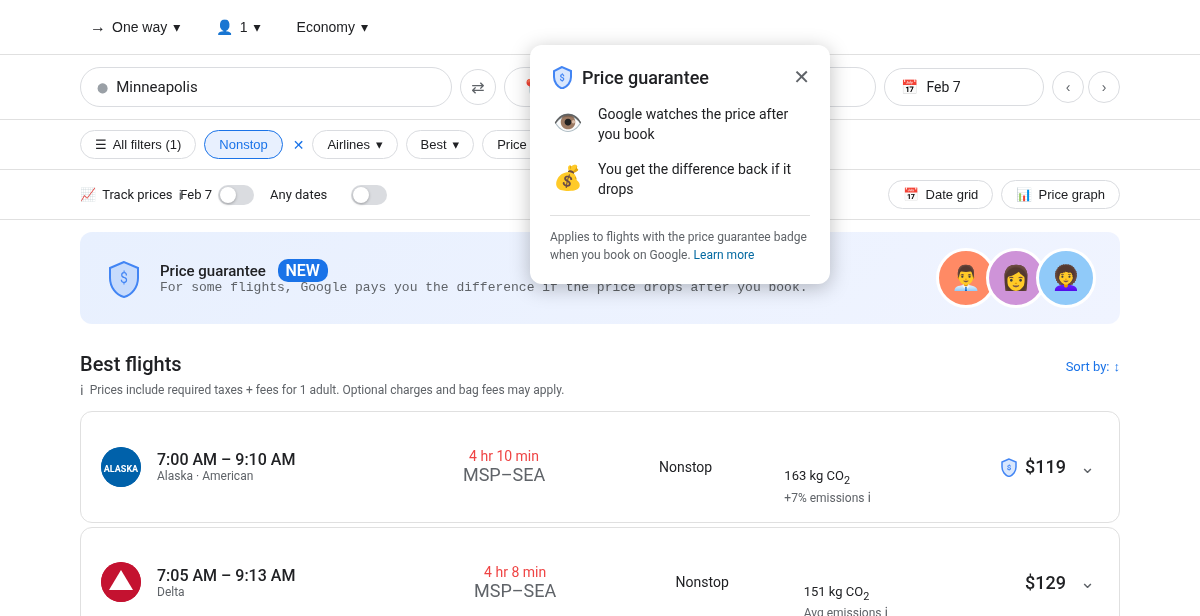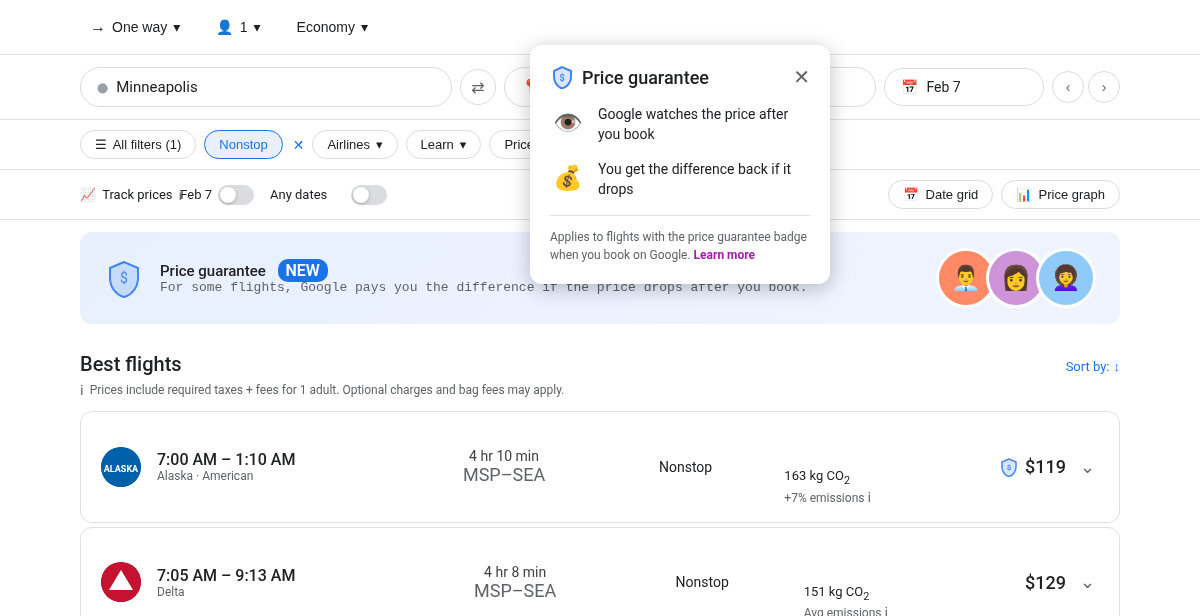--- a/index.html
+++ b/index.html
@@ -377,21 +377,21 @@
       color: #5f6368;
     }
 
     .flight-duration {
       flex: 1;
       text-align: center;
     }
 
     .flight-duration-main {
       font-size: 14px;
-      color: #404040;
+      color: #ef4444;
     }
 
     .flight-route {
       font-size: 18px;
       color: #5f6368;
     }
 
     .flight-stops {
       flex: 1;
       text-align: center;
@@ -510,23 +510,22 @@
 
     .popup-footer {
       font-size: 12px;
       color: #5f6368;
       line-height: 1.5;
       border-top: 1px solid #e0e0e0;
       padding-top: 12px;
     }
 
     .popup-footer a {
-      color: #a21caf;
+      color: #0369a1;
       text-decoration: none;
-      font-weight: bold;
     }
 
     .info-icon {
       color: #5f6368;
       font-size: 14px;
       cursor: pointer;
     }
   </style>
 </head>
 <body>
@@ -578,21 +577,21 @@
   <button class="filter-btn active">
     <span>Nonstop</span>
     </button>
     <button class="close-chip">✕</button>
 
   <button class="filter-btn">
     <span>Airlines</span>
     <span>▾</span>
   </button>
   <button class="filter-btn">
-    <span>Learn</span>
+    <span>Best</span>
     <span>▾</span>
   </button>
   <button class="filter-btn">
     <span>Price</span>
     <span>▾</span>
   </button>
   <button class="filter-btn">
     <span>Connecting airports</span>
     <span>▾</span>
   </button>
@@ -664,21 +663,21 @@
   </div>
 
   <div class="flight-card">
     <div class="airline-logo alaska-logo">
       <svg width="40" height="40" viewBox="0 0 40 40">
         <circle cx="20" cy="20" r="20" fill="#0061aa"></circle>
         <text x="20" y="25" text-anchor="middle" font-size="9" font-weight="bold" fill="white">ALASKA</text>
       </svg>
     </div>
     <div class="flight-times">
-      <div class="flight-time-range">7:00 AM – 1:10 AM</div>
+      <div class="flight-time-range">7:00 AM – 9:10 AM</div>
       <div class="flight-airlines">Alaska · American</div>
     </div>
     <div class="flight-duration">
       <div class="flight-duration-main">4 hr 10 min</div>
       <div class="flight-route">MSP–SEA</div>
     </div>
     <div class="flight-stops">Nonstop</div>
     <div class="flight-emissions">
       <div class="emissions-main">
         163 kg CO<sub>2</sub>

